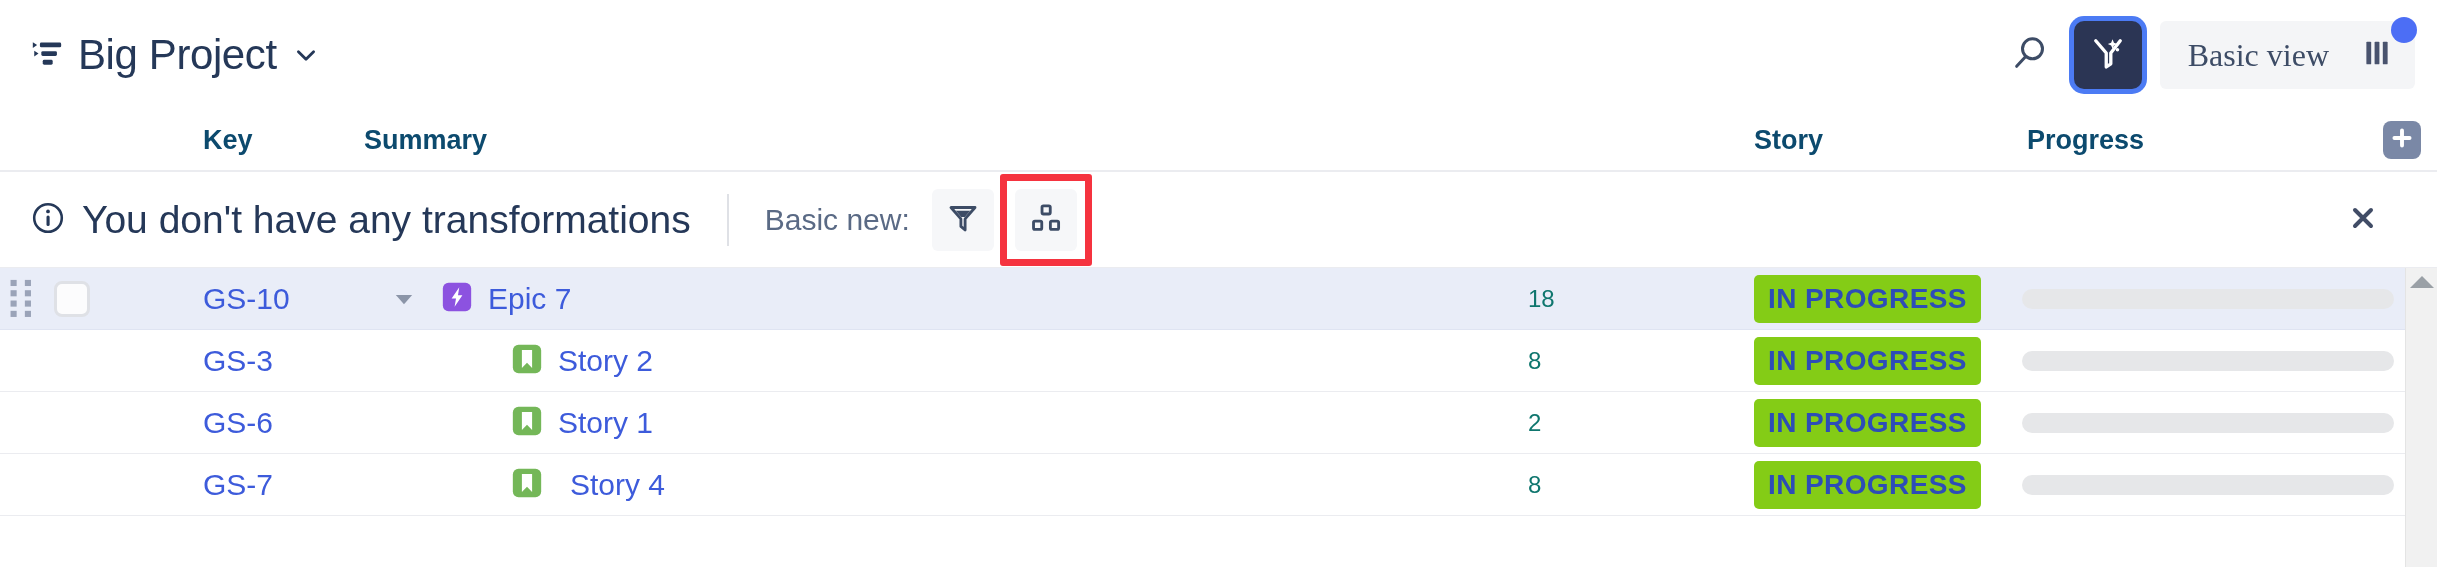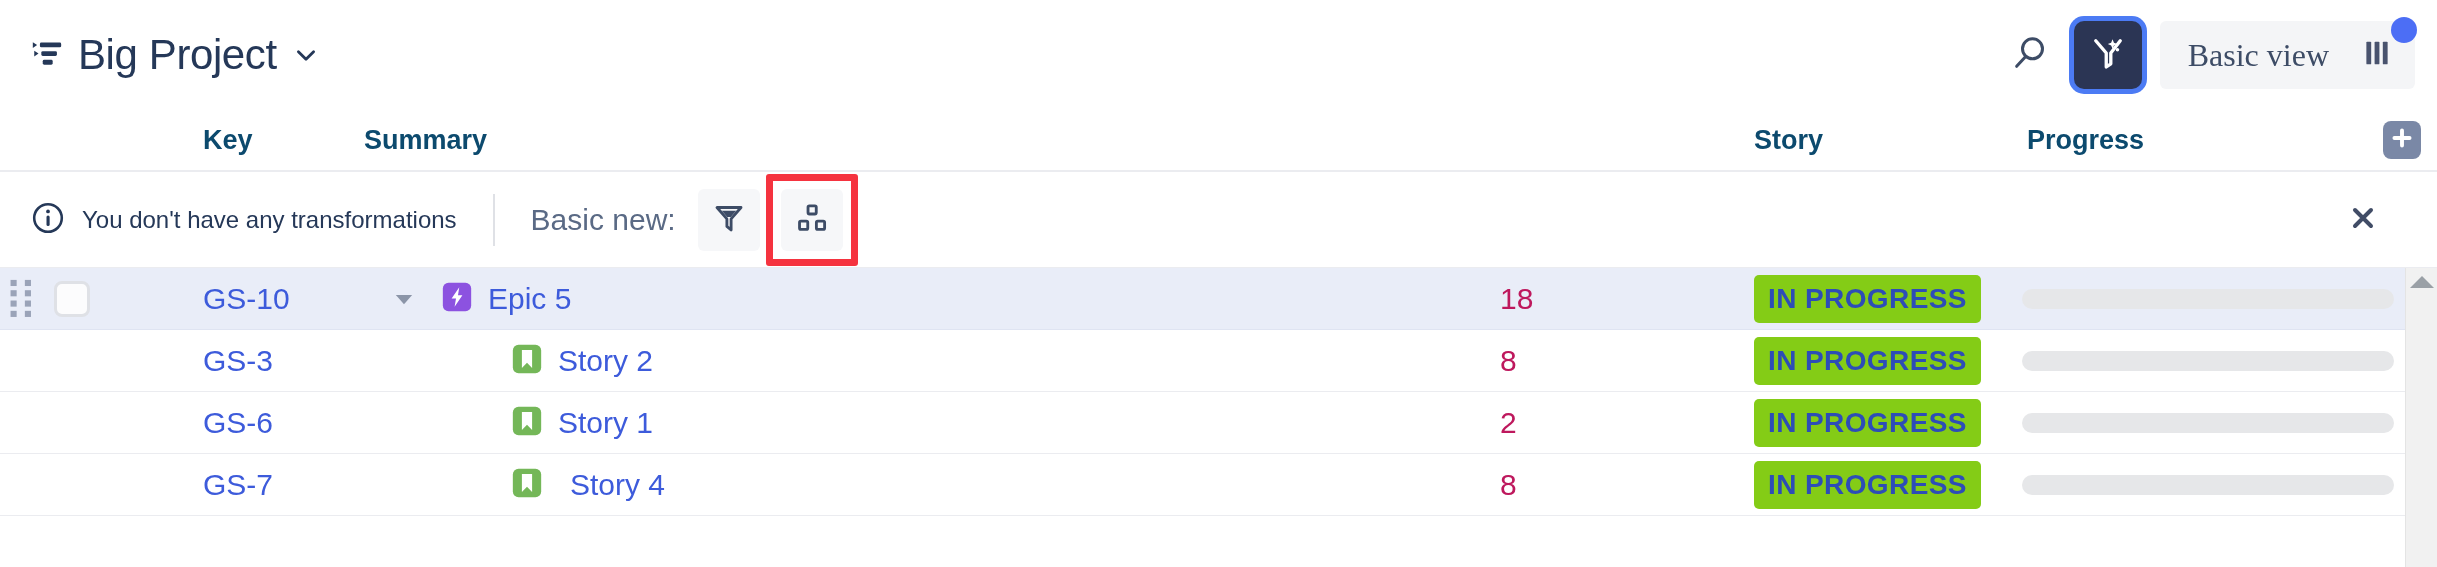--- a/index.html
+++ b/index.html
@@ -122,21 +122,21 @@
     background: #ffffff;
     border-bottom: 1px solid #ebecf0;
   }
   .banner-left {
     display: flex;
     align-items: center;
     gap: 16px;
     margin-left: 30px;
   }
   .banner-text {
-    font-size: 24px;
+    font-size: 39px;
     color: #253858;
     white-space: nowrap;
   }
   .banner-divider {
     width: 2px; height: 52px;
     background: #dfe1e6;
     margin: 0 36px;
   }
   .create-new-label {
     font-size: 30px;
@@ -204,21 +204,21 @@
     width: 28px; height: 28px;
     cursor: pointer;
     margin-right: 22px;
   }
   .type-icon { width: 34px; height: 34px; margin-right: 14px; }
   .summary-link {
     font-size: 30px;
     color: #3d5bdb;
     cursor: pointer;
   }
-  .points-val { font-size: 30px; color: #be185d; }
+  .points-val { font-size: 24px; color: #0f766e; margin-left: 28px; }
   .status-badge {
     background: #84cc16;
     color: #2d4db7;
     font-size: 28px;
     font-weight: bold;
     letter-spacing: 0.4px;
     padding: 8px 14px;
     border-radius: 5px;
     cursor: pointer;
   }
@@ -387,21 +387,21 @@
     <span class="cell" style="left:390px;">
       <svg class="chev-toggle" viewBox="0 0 24 24">
         <path d="M5 8.5 L12 16.5 L19 8.5 Z" fill="#8b95a8"></path>
       </svg>
       <span>
         <svg class="type-icon" viewBox="0 0 24 24">
           <rect x="2" y="2" width="20" height="20" rx="4" fill="#8c52e0"></rect>
           <path d="M13.6 5.2 L8.2 13.1 H11.3 L10.3 18.9 L15.8 10.8 H12.7 Z" fill="#ffffff"></path>
         </svg>
       </span>
-      <span class="summary-link">Epic 5</span>
+      <span class="summary-link">Epic 7</span>
     </span>
     <span class="cell points-val" style="left:1500px;">18</span>
     <span class="cell status-badge" style="left:1754px;">IN PROGRESS</span>
     <span class="cell" style="left:2022px;">
       <span class="progress-track"></span>
     </span>
   </div>
 
   <div class="row">
     <span class="cell key-link" style="left:203px;">GS-3</span>

